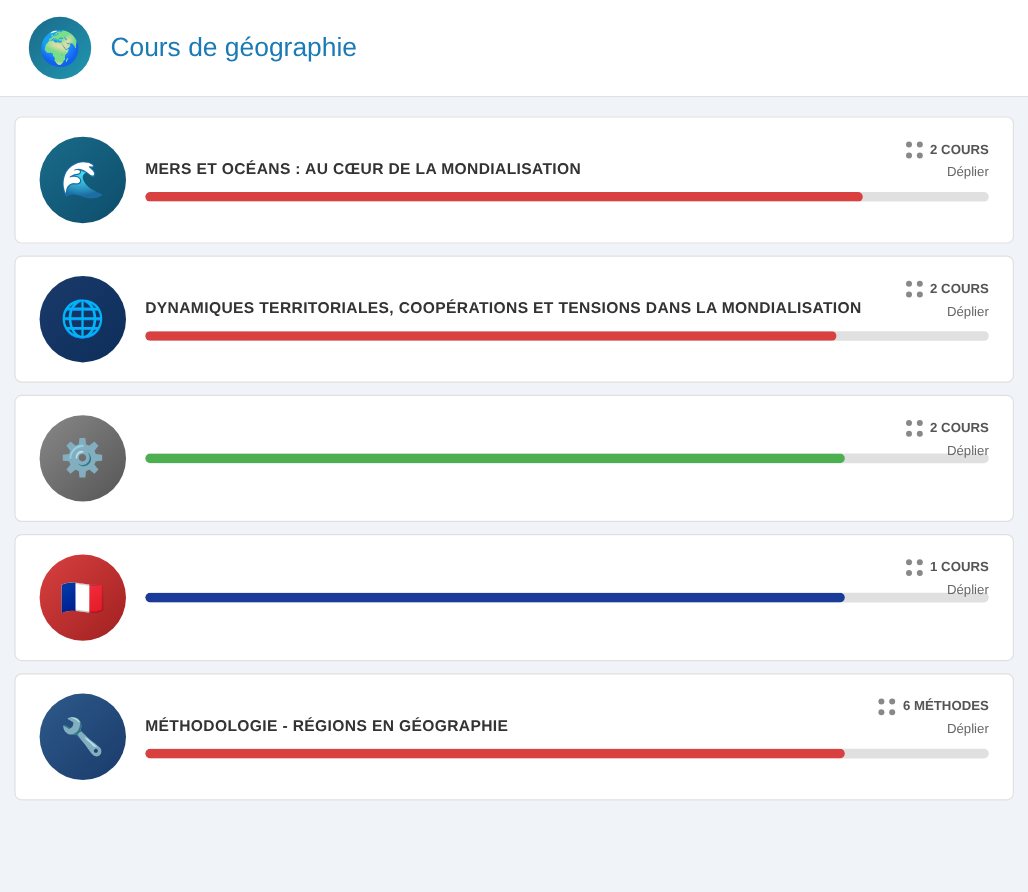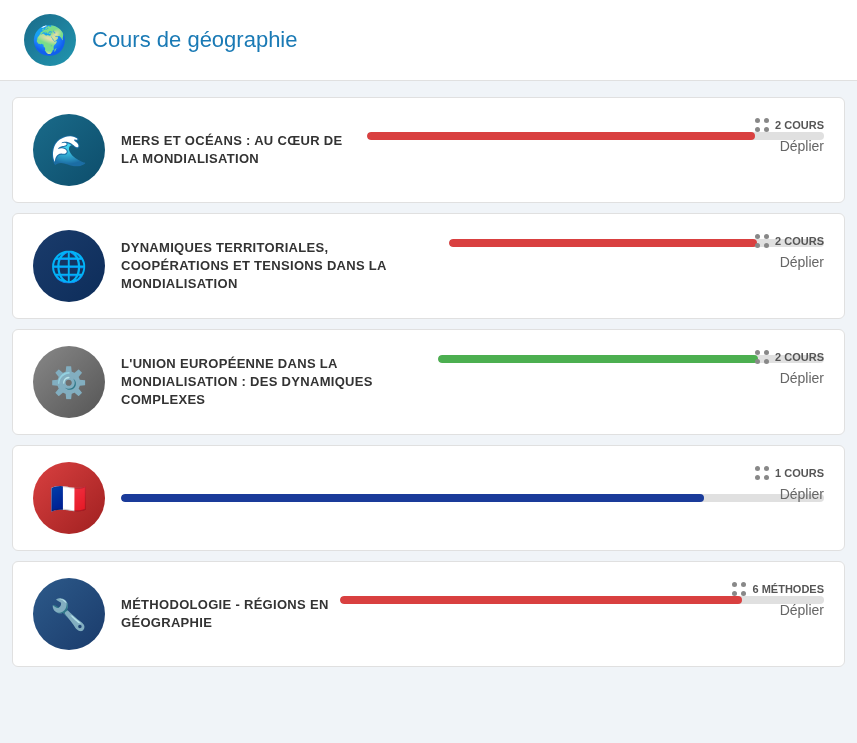--- a/index.html
+++ b/index.html
@@ -68,20 +68,21 @@
       overflow: hidden;
       display: flex;
       align-items: center;
       justify-content: center;
       font-size: 32px;
     }
 
     .course-content {
       flex: 1;
       display: flex;
+      flex-direction: column;
       gap: 10px;
     }
 
     .course-title {
       font-size: 13px;
       font-weight: bold;
       color: #333;
       letter-spacing: 0.3px;
       line-height: 1.4;
     }
@@ -133,21 +134,21 @@
 
     .dots-icon span {
       width: 5px;
       height: 5px;
       background: #888;
       border-radius: 50%;
       display: block;
     }
 
     .deploy-btn {
-      font-size: 14px;
+      font-size: 11px;
       color: #666;
       cursor: pointer;
       background: none;
       border: none;
       padding: 0;
       text-align: right;
     }
 
     
     .thumb-1 { background: linear-gradient(135deg, #1a6b8a, #0d4d6b); }
@@ -207,21 +208,20 @@
             <span></span>
           </div>
           <span>2 COURS</span>
         </div>
         <button class="deploy-btn">Déplier</button>
       </div>
     </div>
     <div class="course-card">
       <div class="course-thumbnail thumb-3" style="font-size: 30px;">⚙️</div>
       <div class="course-content">
-        <div class="course-title">L'UNION EUROPÉENNE DANS LA MONDIALISATION : DES DYNAMIQUES COMPLEXES</div>
         <div class="progress-bar-container">
           <div class="progress-bar" style="width: 83%; background-color: rgb(76, 175, 80);"></div>
         </div>
       </div>
       <div class="course-meta">
         <div class="course-count">
           <div class="dots-icon">
             <span></span>
             <span></span>
             <span></span>

